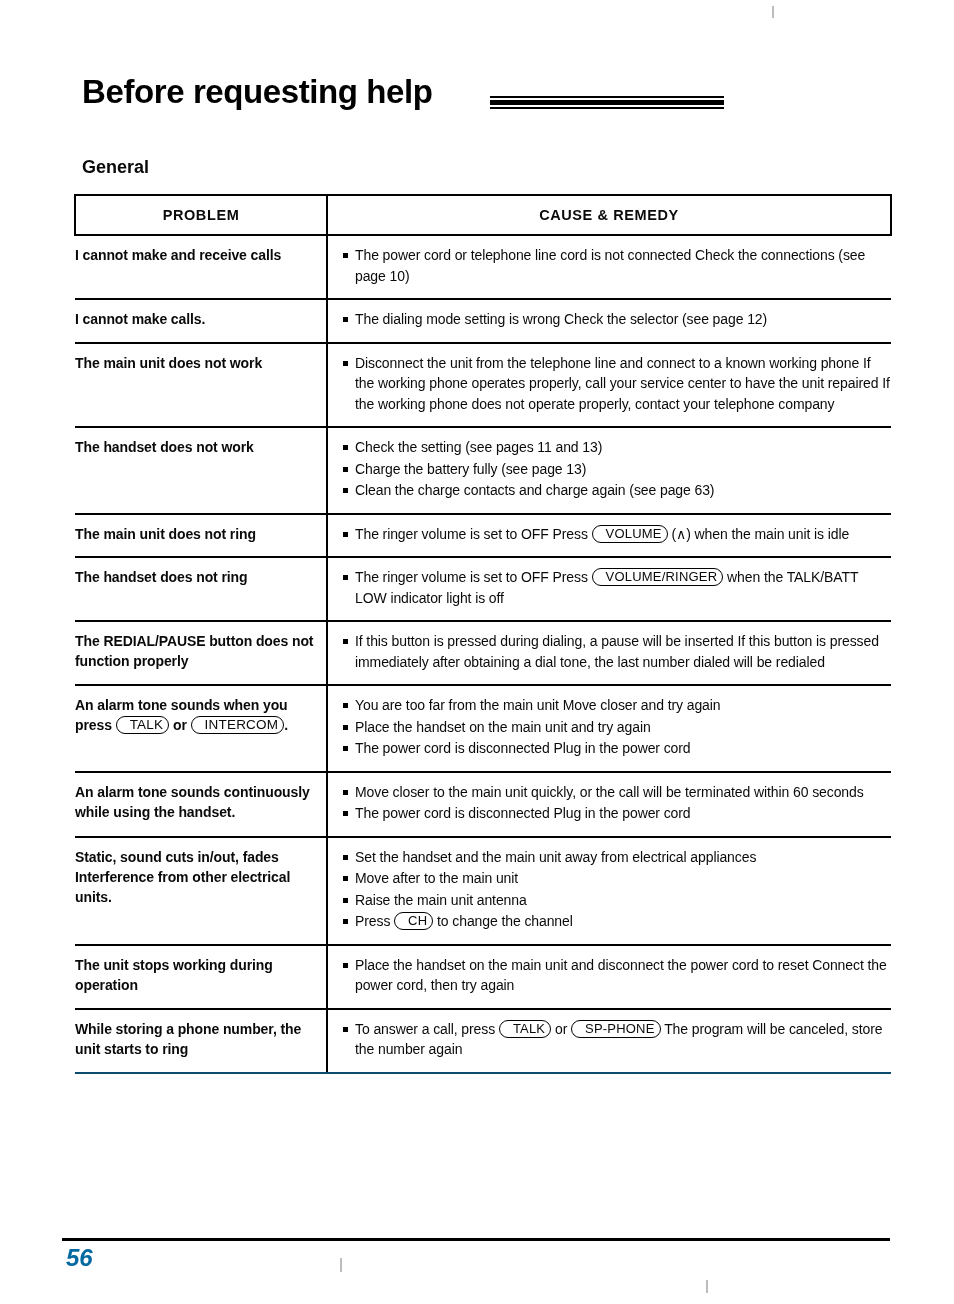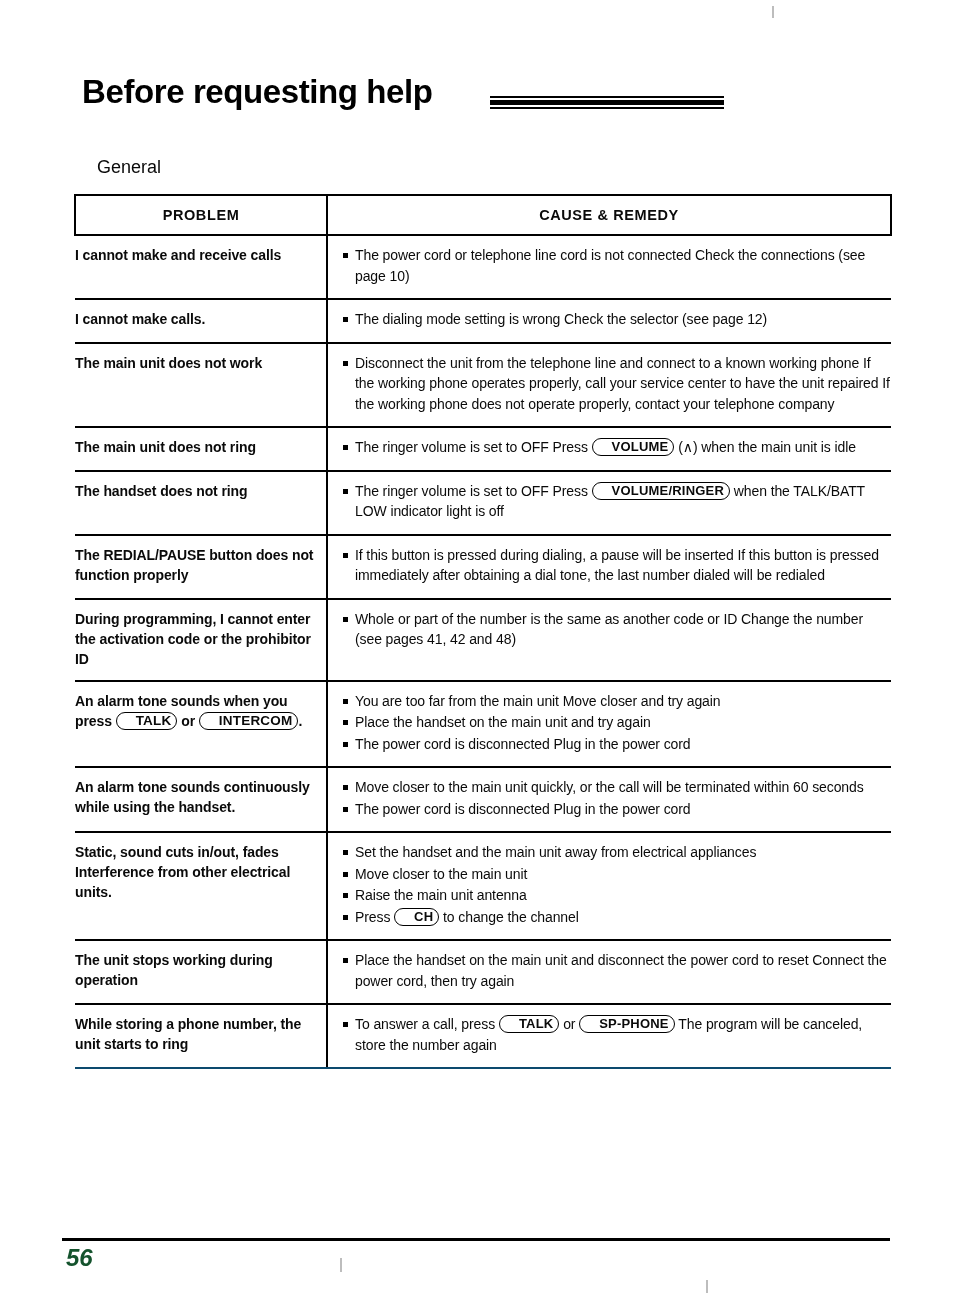--- a/index.html
+++ b/index.html
@@ -65,23 +65,22 @@
   .title-rules i.r1 { height: 2px; margin-bottom: 2px; }
   .title-rules i.r2 { height: 5px; margin-bottom: 2px; }
   .title-rules i.r3 { height: 2px; }
 
   
   .section-heading {
     position: absolute;
     left: 82px;
     top: 157px;
     font-size: 18px;
-    font-weight: normal;
+    font-weight: bold;
     letter-spacing: 0px;
-    margin-left: 15px;
   }
 
   
   .tbl {
     position: absolute;
     left: 74px;
     top: 194px;
     width: 816px;
     border-collapse: collapse;
     table-layout: fixed;
@@ -142,22 +141,22 @@
     width: 5px;
     height: 5px;
     background: #000;
   }
 
   
   .key {
     display: inline-block;
     border: 1.6px solid #000;
     border-radius: 9px;
-    padding: 0px 5px 1px 19px;
-    font-weight: bold;
+    padding: 0px 5px 1px 13px;
+    font-weight: normal;
     font-size: 13px;
     line-height: 15px;
     letter-spacing: 0.2px;
     white-space: nowrap;
     position: relative;
     top: -1px;
   }
   .prob .key {
     font-size: 13.5px;
   }
@@ -172,21 +171,21 @@
     background: #000;
   }
   .page-number {
     position: absolute;
     left: 66px;
     top: 1244px;
     font-size: 24px;
     font-style: italic;
     font-weight: bold;
     letter-spacing: 0px;
-    color: #14532d;
+    color: #0369a1;
   }
 </style>
 </head>
 <body>
 
 <div class="page">
 
   <div class="artifact a1"></div>
   <div class="artifact a2"></div>
   <div class="artifact a3"></div>
@@ -239,20 +238,32 @@
             <span class="ptext">The main unit does not work</span>
           </td>
           <td class="cause">
             <ul class="items">
               <li>Disconnect the unit from the telephone line and connect to a known working phone  If the working phone operates properly, call your service center to have the unit repaired  If the working phone does not operate properly, contact your telephone company</li>
             </ul>
           </td>
         </tr>
         <tr>
           <td class="prob">
+            <span class="ptext">The handset does not work</span>
+          </td>
+          <td class="cause">
+            <ul class="items">
+              <li>Check the setting (see pages 11 and 13)</li>
+              <li>Charge the battery fully (see page 13)</li>
+              <li>Clean the charge contacts and charge again (see page 63)</li>
+            </ul>
+          </td>
+        </tr>
+        <tr>
+          <td class="prob">
             <span class="ptext">The main unit does not ring</span>
           </td>
           <td class="cause">
             <ul class="items">
               <li>The ringer volume is set to OFF  Press <span class="key">VOLUME</span> (∧) when the main unit is idle</li>
             </ul>
           </td>
         </tr>
         <tr>
           <td class="prob">
@@ -264,30 +275,20 @@
             </ul>
           </td>
         </tr>
         <tr>
           <td class="prob">
             <span class="ptext">The REDIAL/PAUSE button does not function properly</span>
           </td>
           <td class="cause">
             <ul class="items">
               <li>If this button is pressed during dialing, a pause will be inserted  If this button is pressed immediately after obtaining a dial tone, the last number dialed will be redialed</li>
-            </ul>
-          </td>
-        </tr>
-        <tr>
-          <td class="prob">
-            <span class="ptext">During programming, I cannot enter the activation code or the prohibitor ID</span>
-          </td>
-          <td class="cause">
-            <ul class="items">
-              <li>Whole or part of the number is the same as another code or ID  Change the number (see pages 41, 42 and 48)</li>
             </ul>
           </td>
         </tr>
         <tr>
           <td class="prob">
             <span class="ptext">An alarm tone sounds when you press <span class="key">TALK</span> or <span class="key">INTERCOM</span>.</span>
           </td>
           <td class="cause">
             <ul class="items">
               <li>You are too far from the main unit  Move closer and try again</li>
@@ -307,21 +308,21 @@
             </ul>
           </td>
         </tr>
         <tr>
           <td class="prob">
             <span class="ptext">Static, sound cuts in/out, fades  Interference from other electrical units.</span>
           </td>
           <td class="cause">
             <ul class="items">
               <li>Set the handset and the main unit away from electrical appliances</li>
-              <li>Move closer to the main unit</li>
+              <li>Move after to the main unit</li>
               <li>Raise the main unit antenna</li>
               <li>Press <span class="key">CH</span> to change the channel</li>
             </ul>
           </td>
         </tr>
         <tr>
           <td class="prob">
             <span class="ptext">The unit stops working during operation</span>
           </td>
           <td class="cause">

